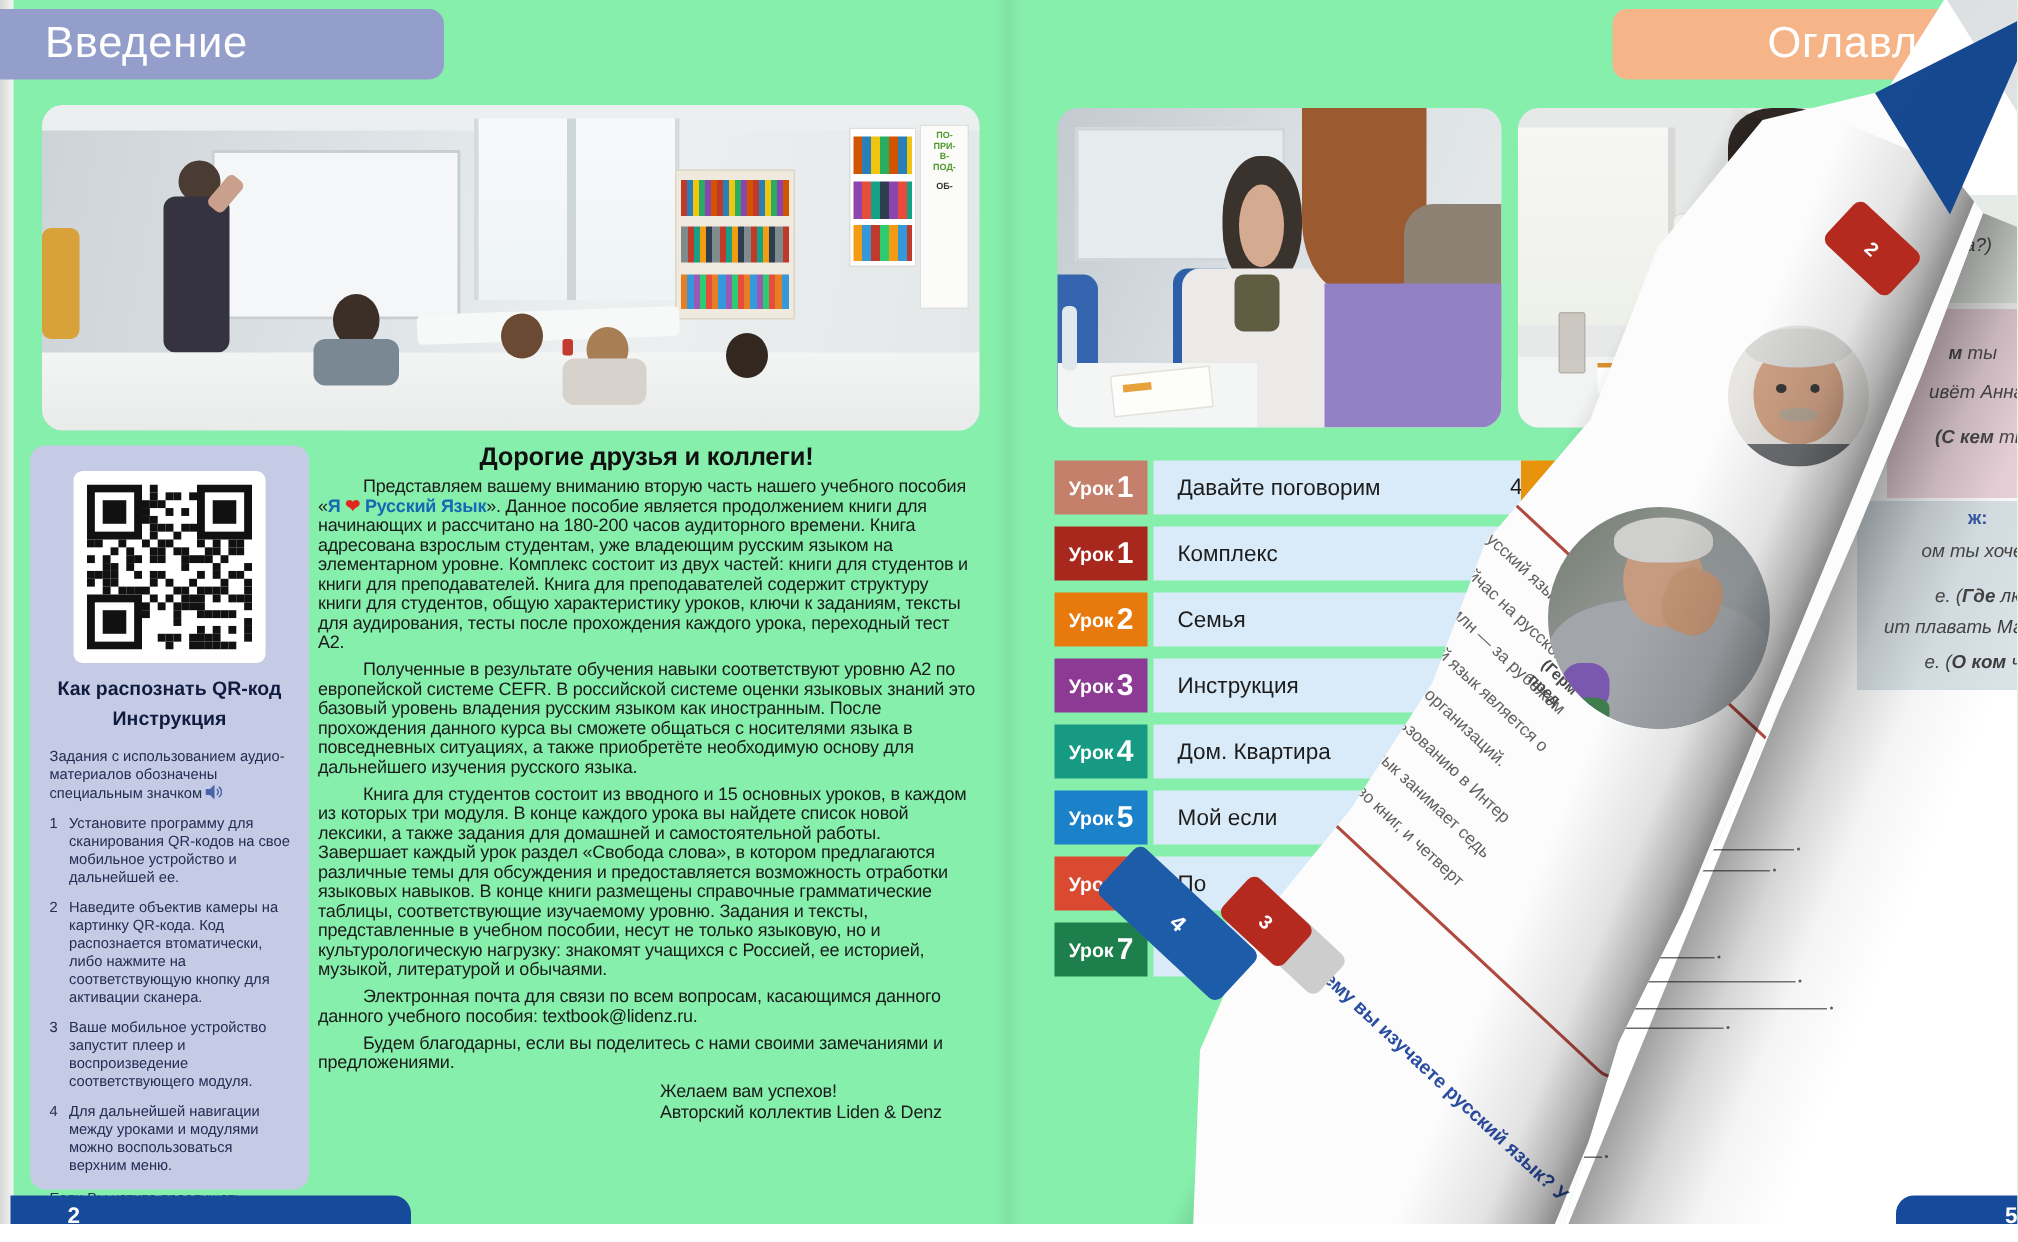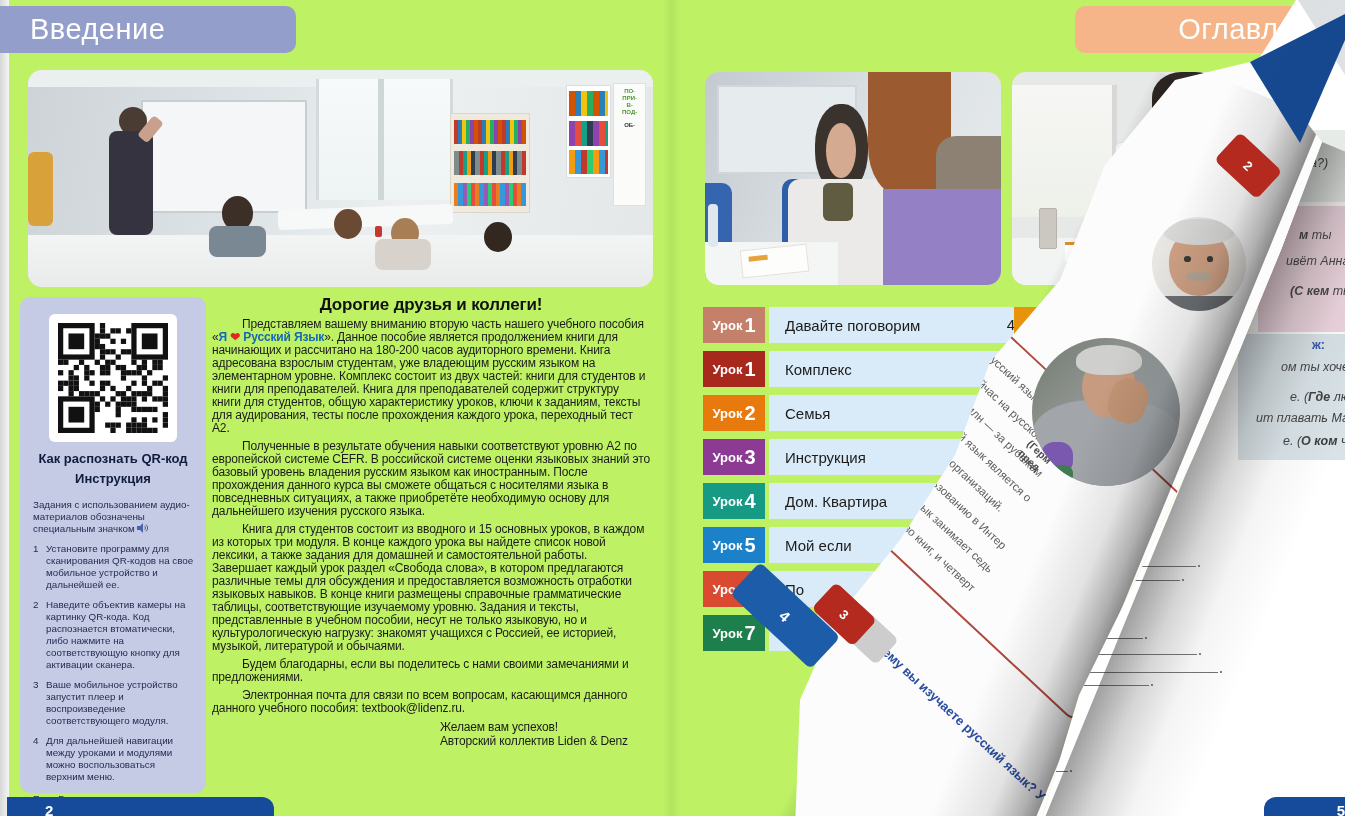--- a/index.html
+++ b/index.html
@@ -1,17 +1,17 @@
 <!DOCTYPE html>
 <html><head>
 <meta charset="utf-8">
 <style>
   html,body{margin:0;padding:0;background:#ffffff;}
   body{font-family:"Liberation Sans", sans-serif;}
-  .stage{position:relative;width:1345px;height:816px;overflow:hidden;background:#bef264;}
+  .stage{position:relative;width:1345px;height:816px;overflow:hidden;background:#86efac;}
   .a{position:absolute;}
 
   
   .edge-left{left:0;top:0;width:9px;height:828px;background:linear-gradient(to right,#d7d7d7,#f5f5f5);}
   .edge-bottom{left:0;top:823px;width:1345px;height:5px;background:linear-gradient(#b5b5b5,#eeeeee);z-index:60;}
   .spine{left:663px;top:0;width:18px;height:828px;background:linear-gradient(to right,rgba(0,0,0,0),rgba(0,0,0,.06),rgba(0,0,0,0));}
 
   
   .hdr{top:6px;height:47px;display:flex;align-items:center;color:#fff;font-size:29px;letter-spacing:.5px;}
   .hdr-left{left:0;width:266px;background:#949ecb;border-radius:0 10px 10px 0;padding-left:30px;}
@@ -304,22 +304,22 @@
         </div>
       <div class="qr-note">Если Вы хотите прослушать задания на компьютере, полный список адресов библиотеки заданий находится в конце учебного пособия на странице 190.</div>
     </div>
   </div>
 
   <div class="a letter">
     <h2>Дорогие друзья и коллеги!</h2>
     <p><span>Представляем вашему вниманию вторую часть нашего учебного пособия «</span><span class="brand">Я</span> <span class="heart">❤</span> <span class="brand">Русский Язык</span><span>». Данное пособие является продолжением книги для начинающих и рассчитано на 180-200 часов аудиторного времени. Книга адресована взрослым студентам, уже владеющим русским языком на элементарном уровне. Комплекс состоит из двух частей: книги для студентов и книги для преподавателей. Книга для преподавателей содержит структуру книги для студентов, общую характеристику уроков, ключи к заданиям, тексты для аудирования, тесты после прохождения каждого урока, переходный тест А2.</span></p>
     <p>Полученные в результате обучения навыки соответствуют уровню А2 по европейской системе CEFR. В российской системе оценки языковых знаний это базовый уровень владения русским языком как иностранным. После прохождения данного курса вы сможете общаться с носителями языка в повседневных ситуациях, а также приобретёте необходимую основу для дальнейшего изучения русского языка.</p>
     <p>Книга для студентов состоит из вводного и 15 основных уроков, в каждом из которых три модуля. В конце каждого урока вы найдете список новой лексики, а также задания для домашней и самостоятельной работы. Завершает каждый урок раздел «Свобода слова», в котором предлагаются различные темы для обсуждения и предоставляется возможность отработки языковых навыков. В конце книги размещены справочные грамматические таблицы, соответствующие изучаемому уровню. Задания и тексты, представленные в учебном пособии, несут не только языковую, но и культурологическую нагрузку: знакомят учащихся с Россией, ее историей, музыкой, литературой и обычаями.</p>
+    <p>Электронная почта для связи по всем вопросам, касающимся данного данного учебного пособия: textbook@lidenz.ru.</p>
     <p>Будем благодарны, если вы поделитесь с нами своими замечаниями и предложениями.</p>
-    <p>Электронная почта для связи по всем вопросам, касающимся данного данного учебного пособия: textbook@lidenz.ru.</p>
     <div class="sign">
       <div>Желаем вам успехов!</div>
       <div>Авторский коллектив Liden &amp; Denz</div>
     </div>
   </div>
 
   <div class="a hdr hdr-right">
     <span>Оглавление</span>
   </div>
 

